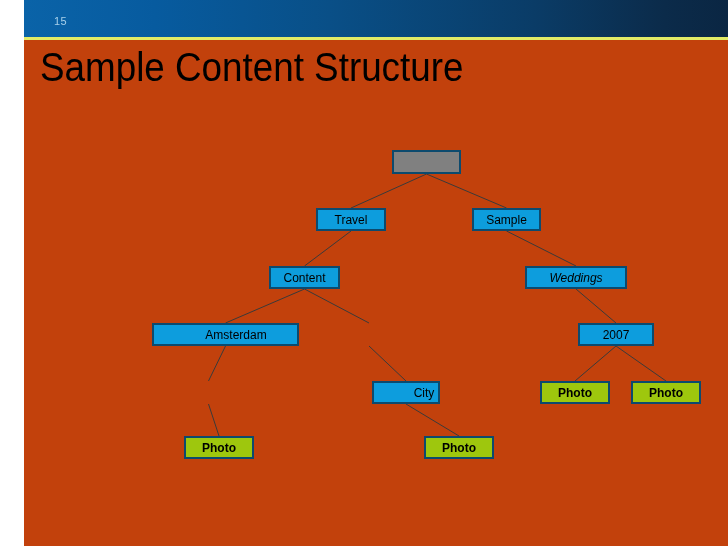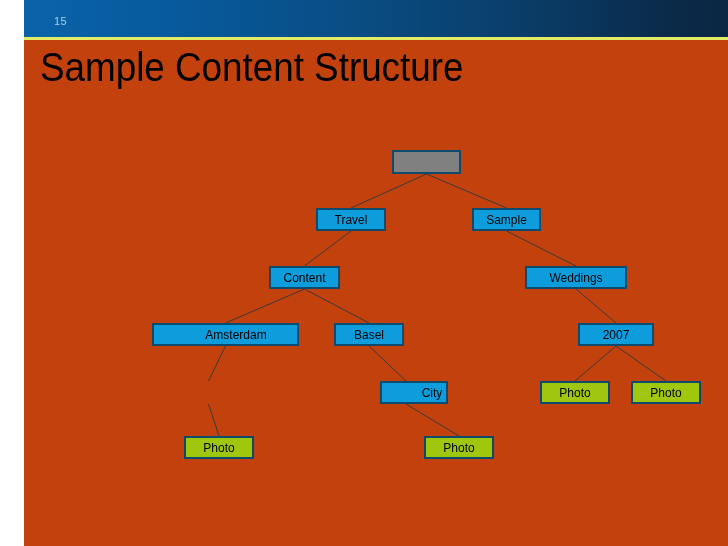--- a/index.html
+++ b/index.html
@@ -101,21 +101,21 @@
     justify-content: center;
     font-size: 12px;
     color: #000000;
     line-height: 1;
     white-space: nowrap;
     font-family: "Liberation Sans", sans-serif;
     text-align: center;
   }
   .node.root   { background: #808080; }
   .node.folder { background: #0d9ddd; }
-  .node.photo  { background: #9ec70d; }
+  .node.photo  { background: #9ec70d; font-weight: bold; }
 </style>
 </head>
 <body>
 
 <div id="slide">
 
   <div id="header-band"></div>
   <div id="header-rule"></div>
   <div id="slide-number">15</div>
 
@@ -143,33 +143,30 @@
       </div>
       <div class="node folder" style="left: 292px; top: 208px; width: 70px; height: 23px;">
         <span>Travel</span>
       </div>
       <div class="node folder" style="left: 448px; top: 208px; width: 69px; height: 23px;">
         <span>Sample</span>
       </div>
       <div class="node folder" style="left: 245px; top: 266px; width: 71px; height: 23px;">
         <span>Content</span>
       </div>
-      <div class="node folder" style="left: 501px; top: 266px; width: 102px; height: 23px;">
+      <div class="node folder" style="left: 501px; top: 266px; width: 102px; height: 23px; font-style: italic;">
         <span>Weddings</span>
       </div>
       <div class="node folder" style="left: 128px; top: 323px; width: 147px; height: 23px; padding-left: 21px;">
         <span>Amsterdam</span>
       </div>
-      <div class="node folder" style="left: 310px; top: 323px; width: 70px; height: 23px;">
-        <span>Basel</span>
-      </div>
       <div class="node folder" style="left: 554px; top: 323px; width: 76px; height: 23px;">
         <span>2007</span>
       </div>
-      <div class="node folder" style="left: 356px; top: 381px; width: 68px; height: 23px; padding-left: 36px;">
+      <div class="node folder" style="left: 348px; top: 381px; width: 68px; height: 23px; padding-left: 36px;">
         <span>City</span>
       </div>
       <div class="node photo" style="left: 516px; top: 381px; width: 70px; height: 23px;">
         <span>Photo</span>
       </div>
       <div class="node photo" style="left: 607px; top: 381px; width: 70px; height: 23px;">
         <span>Photo</span>
       </div>
       <div class="node photo" style="left: 160px; top: 436px; width: 70px; height: 23px;">
         <span>Photo</span>

